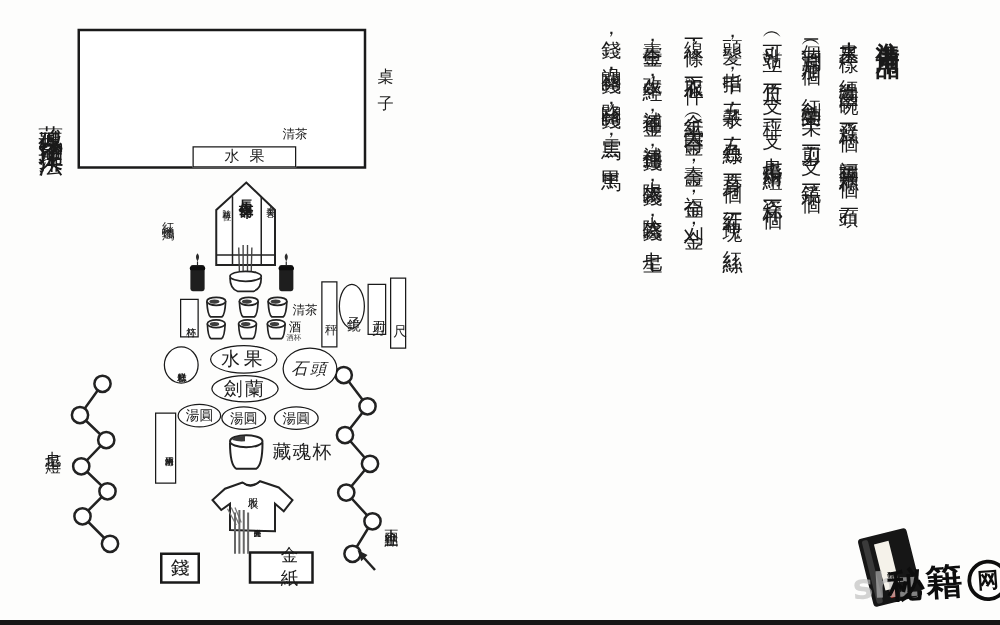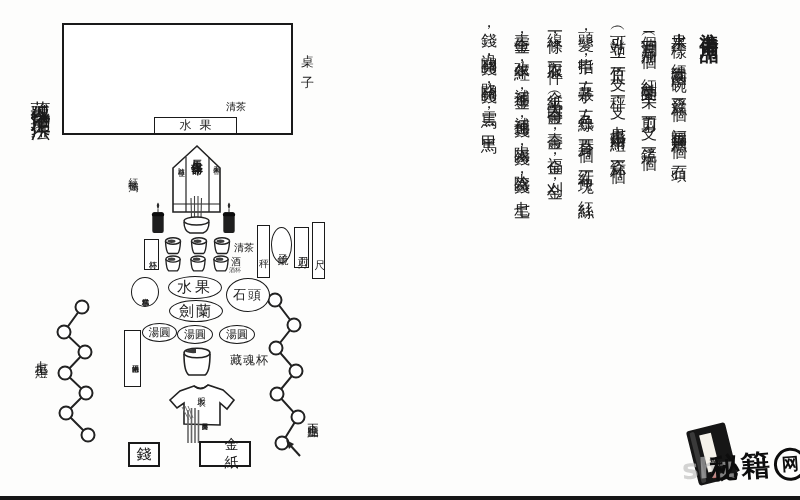--- a/index.html
+++ b/index.html
@@ -173,30 +173,30 @@
   <div class="abs" style="left:231px;top:255px;font-size:10px;">酒</div>
   <div class="abs" style="left:229px;top:266px;font-size:6px;color:#444;">酒杯</div>
 
   <div class="abs thinbox v ctr" style="left:257px;top:225px;width:13px;height:53px;font-size:10px;">秤</div>
   <div class="abs oval v" style="left:271px;top:227px;width:21px;height:36px;font-size:11px;">鏡子</div>
   <div class="abs thinbox v ctr" style="left:294px;top:227px;width:15px;height:41px;font-size:11px;">剪刀</div>
   <div class="abs thinbox v ctr" style="left:312px;top:222px;width:13px;height:57px;font-size:11px;">尺</div>
 
   <div class="abs oval v" style="left:131px;top:277px;width:28px;height:30px;font-size:7.5px;line-height:1.6;">發糕米糕</div>
   <div class="abs oval" style="left:168px;top:276px;width:54px;height:23px;font-size:15px;letter-spacing:3px;">水果</div>
-  <div class="abs oval" style="left:226px;top:278px;width:44px;height:34px;font-size:13px;letter-spacing:2px;">石頭</div>
+  <div class="abs oval" style="left:226px;top:278px;width:44px;height:34px;font-size:13px;letter-spacing:2px;font-style:italic;">石頭</div>
   <div class="abs oval" style="left:169px;top:300px;width:54px;height:22px;font-size:15px;letter-spacing:2px;">劍蘭</div>
 
   <div class="abs oval" style="left:142px;top:323px;width:35px;height:19px;font-size:11px;">湯圓</div>
   <div class="abs oval" style="left:177px;top:325px;width:36px;height:19px;font-size:11px;">湯圓</div>
   <div class="abs oval" style="left:219px;top:325px;width:36px;height:19px;font-size:11px;">湯圓</div>
 
   <div class="abs thinbox v" style="left:124px;top:330px;width:17px;height:57px;font-size:7px;padding-top:3px;text-align:center;">米酒符兩組</div>
 
-  <div class="abs" style="left:230px;top:352px;font-size:12px;letter-spacing:1px;">藏魂杯</div>
+  <div class="abs" style="left:218px;top:352px;font-size:15px;letter-spacing:1px;">藏魂杯</div>
 
   <div class="abs v" style="left:196px;top:391px;font-size:8.5px;">衣服</div>
   <div class="abs v" style="left:201px;top:419px;height:24px;font-size:6px;line-height:1.35;">向外面三支香</div>
 
   <div class="abs box ctr" style="left:128px;top:442px;width:32px;height:25px;font-size:15px;">錢</div>
   <div class="abs box ctr" style="left:199px;top:441px;width:52px;height:26px;font-size:14px;letter-spacing:18px;padding-left:31px;">金紙</div>
 
   <div class="abs v" style="left:32px;top:350px;font-size:13px;letter-spacing:3px;">七星燈</div>
   <div class="abs v" style="left:304px;top:414px;font-size:11px;letter-spacing:1px;">由下往上點</div>
 

